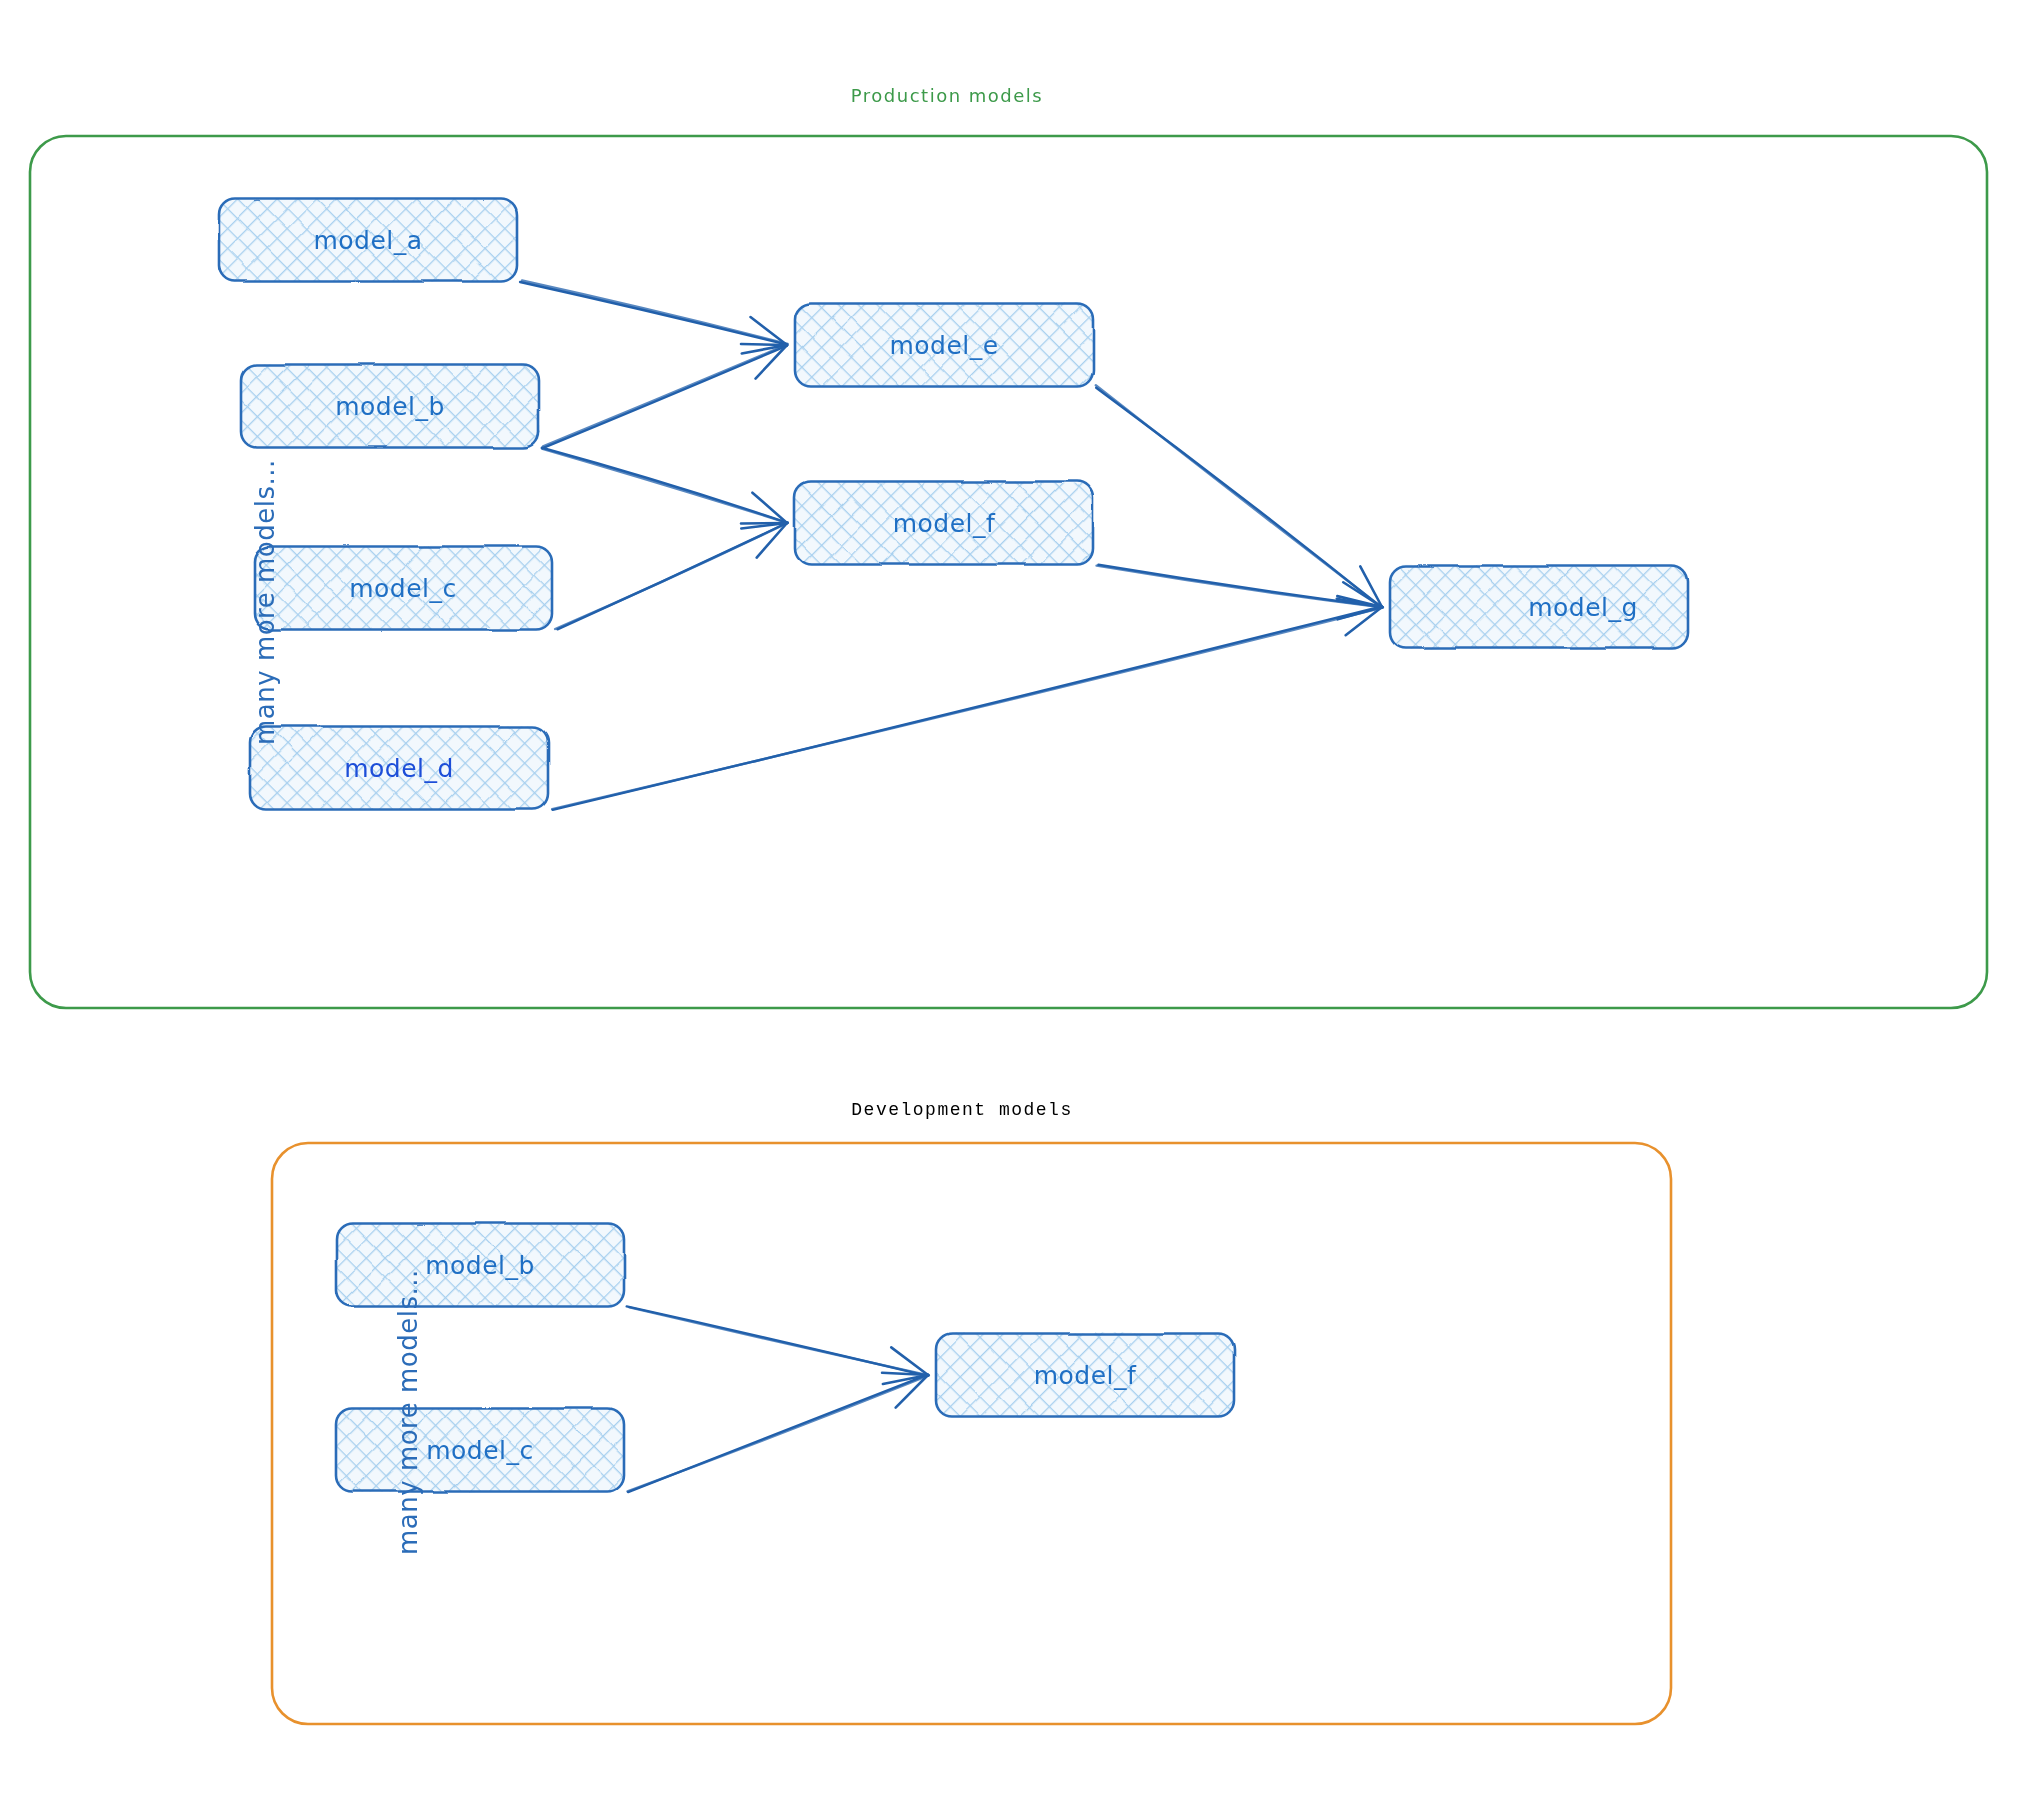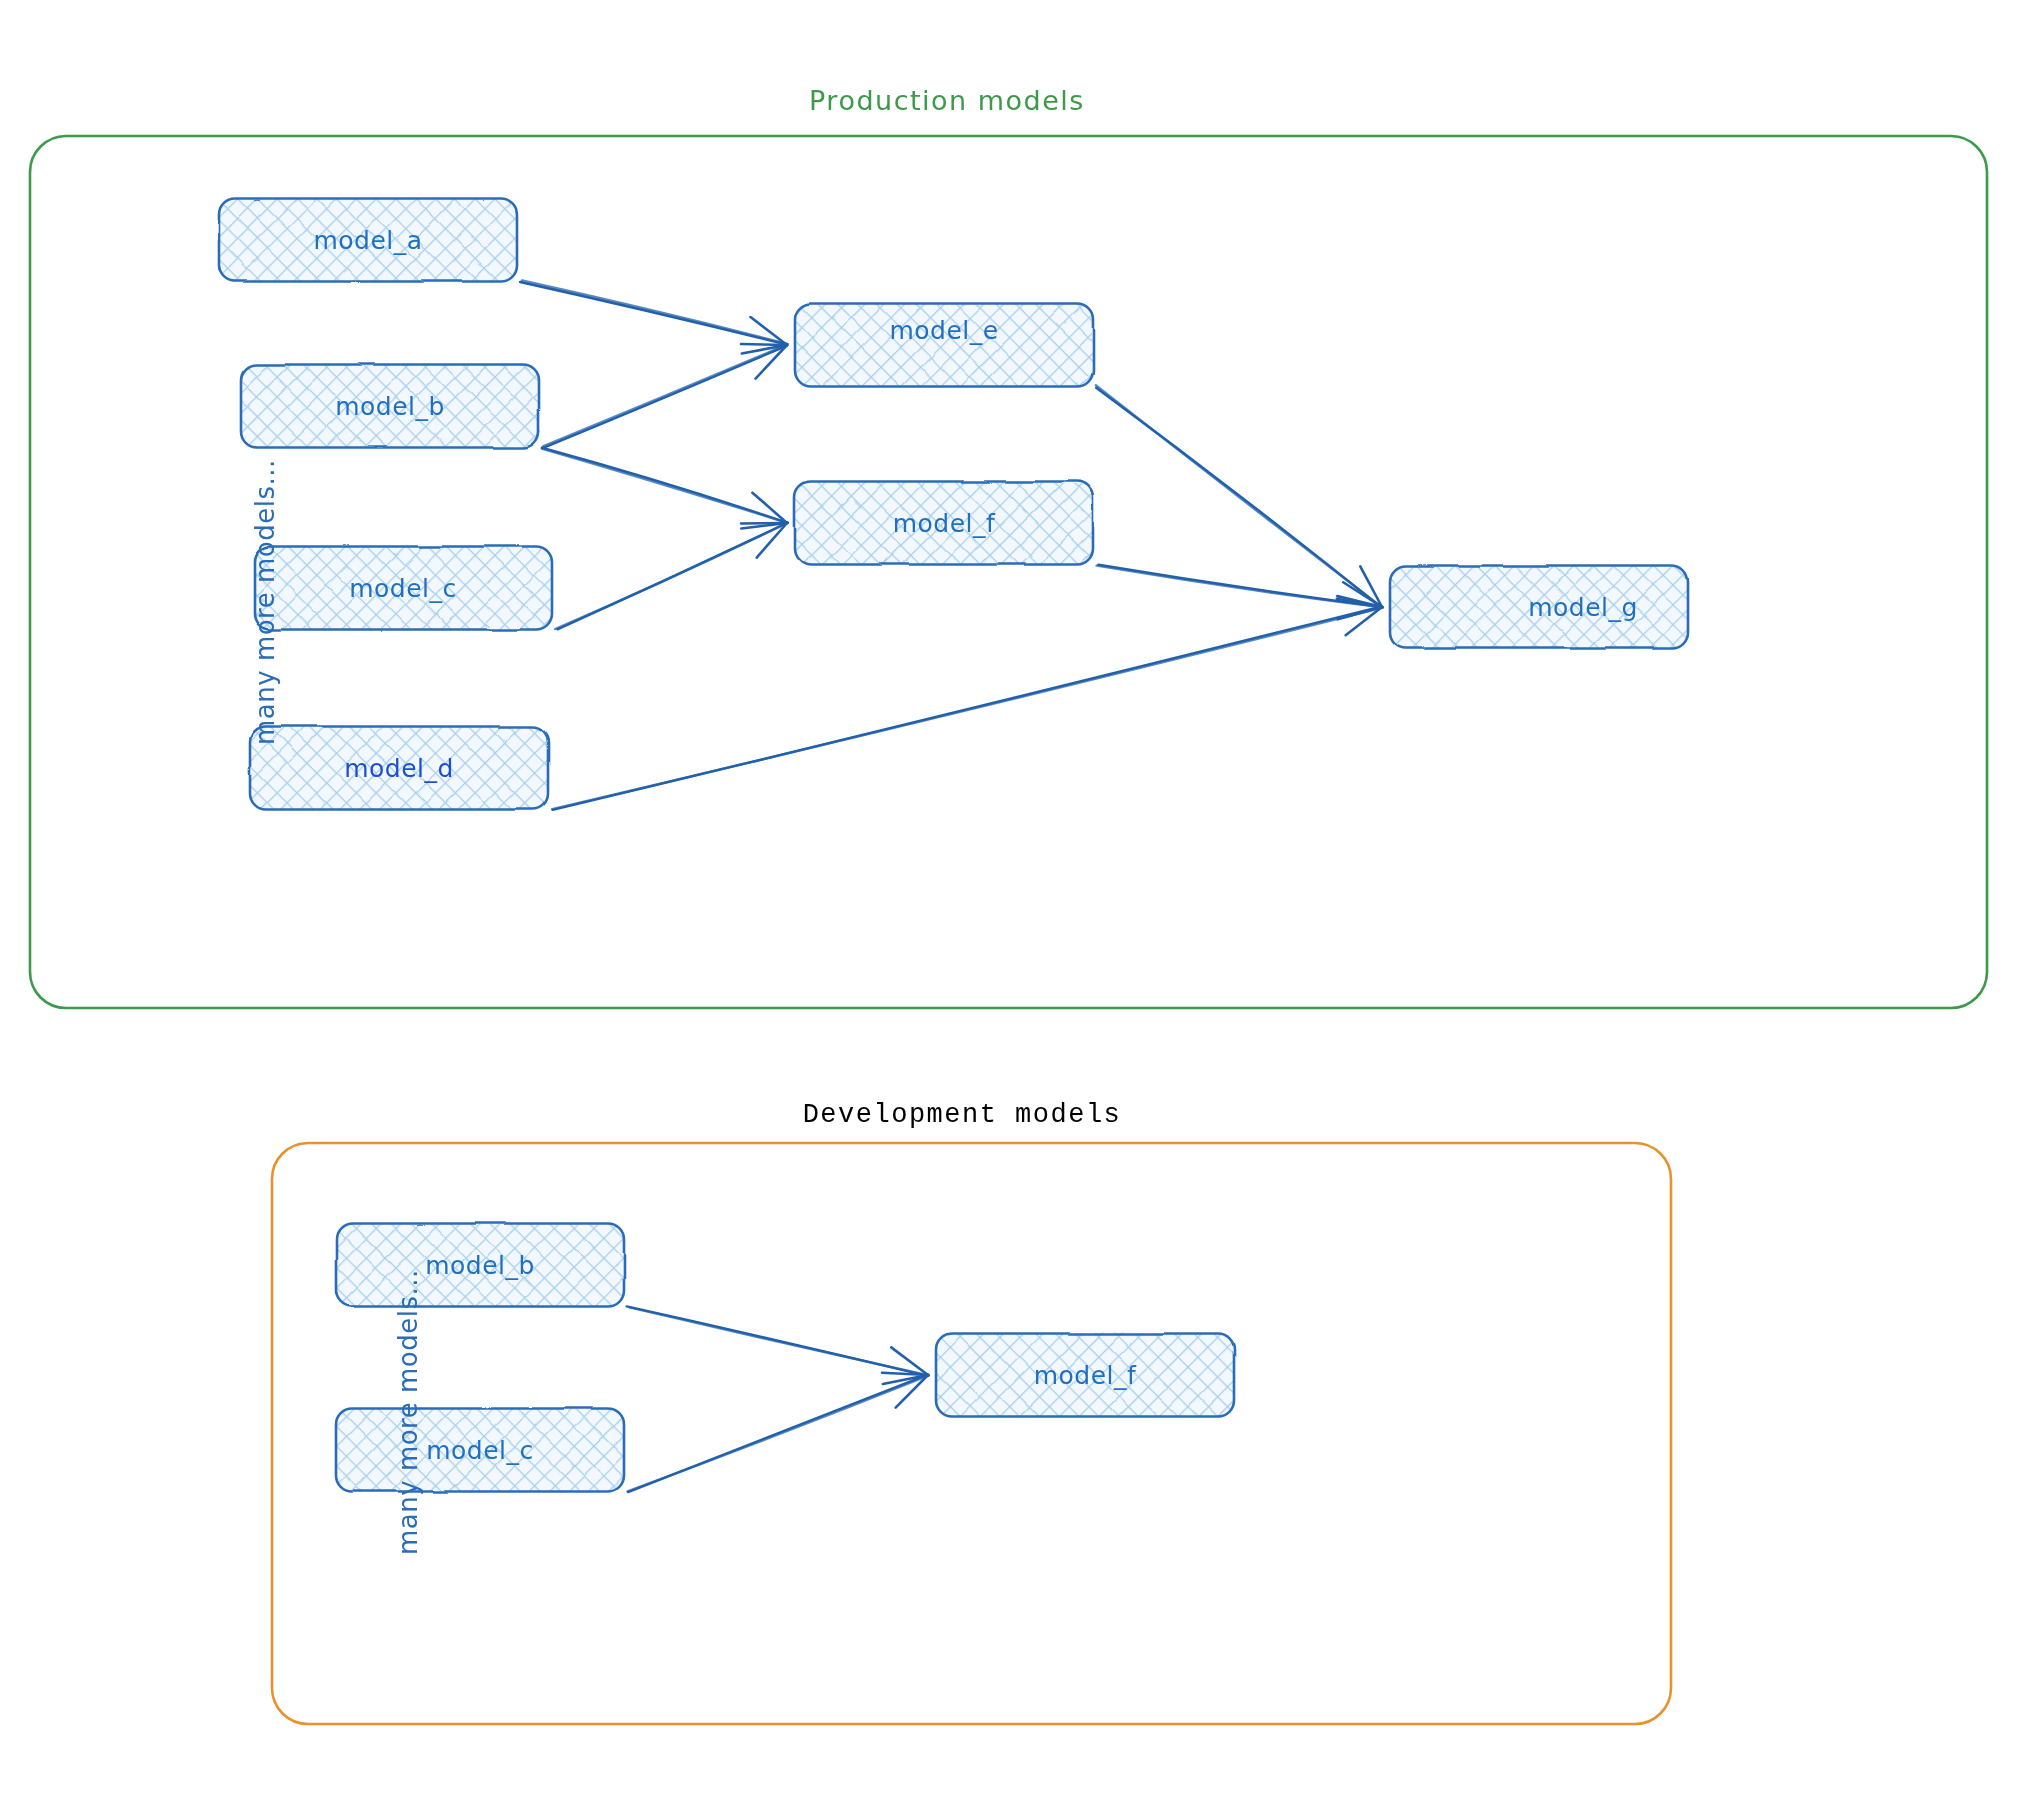--- a/index.html
+++ b/index.html
@@ -16,21 +16,21 @@
   }
   #canvas {
     position: absolute;
     left: 0; top: 0;
     width: 2024px;
     height: 1818px;
   }
   .grp-title {
     position: absolute;
     font-family: "DejaVu Sans", sans-serif;
-    font-size: 27px;
+    font-size: 18px;
     letter-spacing: 1.5px;
     white-space: nowrap;
     transform: translateX(-50%);
     font-weight: 400;
   }
   .node-label {
     position: absolute;
     font-family: "DejaVu Sans", sans-serif;
     font-size: 25px;
     color: #1f6fc4;
@@ -172,21 +172,21 @@
     </g>
 </svg>
 
 <div id="overlay">
     <div class="grp-title" style="left: 947px; top: 85px; color: rgb(61, 154, 74);">Production models</div>
     <div class="side-label" style="left: 250px; top: 745px; transform: rotate(-90deg);">many more models...</div>
     <div class="node-label" style="left: 368px; top: 240px; color: rgb(31, 111, 196);">model_a</div>
     <div class="node-label" style="left: 390px; top: 406px; color: rgb(31, 111, 196);">model_b</div>
     <div class="node-label" style="left: 403px; top: 588px; color: rgb(31, 111, 196);">model_c</div>
     <div class="node-label" style="left: 399px; top: 768px; color: #1d4ed8;">model_d</div>
-    <div class="node-label" style="left: 944px; top: 330px; color: rgb(31, 111, 196);">model_e</div>
+    <div class="node-label" style="left: 944px; top: 345px; color: rgb(31, 111, 196);">model_e</div>
     <div class="node-label" style="left: 944px; top: 523px; color: rgb(31, 111, 196);">model_f</div>
     <div class="node-label" style="left: 1539px; top: 607px; color: rgb(31, 111, 196); margin-left: 44px;">model_g</div>
     <div class="grp-title" style="left: 962px; top: 1100px; color: #000000; font-family: Liberation Mono, monospace;">Development models</div>
     <div class="side-label" style="left: 393px; top: 1555px; transform: rotate(-90deg);">many more models...</div>
     <div class="node-label" style="left: 480px; top: 1265px; color: rgb(31, 111, 196);">model_b</div>
     <div class="node-label" style="left: 480px; top: 1450px; color: rgb(31, 111, 196);">model_c</div>
     <div class="node-label" style="left: 1085px; top: 1375px; color: rgb(31, 111, 196);">model_f</div>
   </div>
 
 </body></html>

